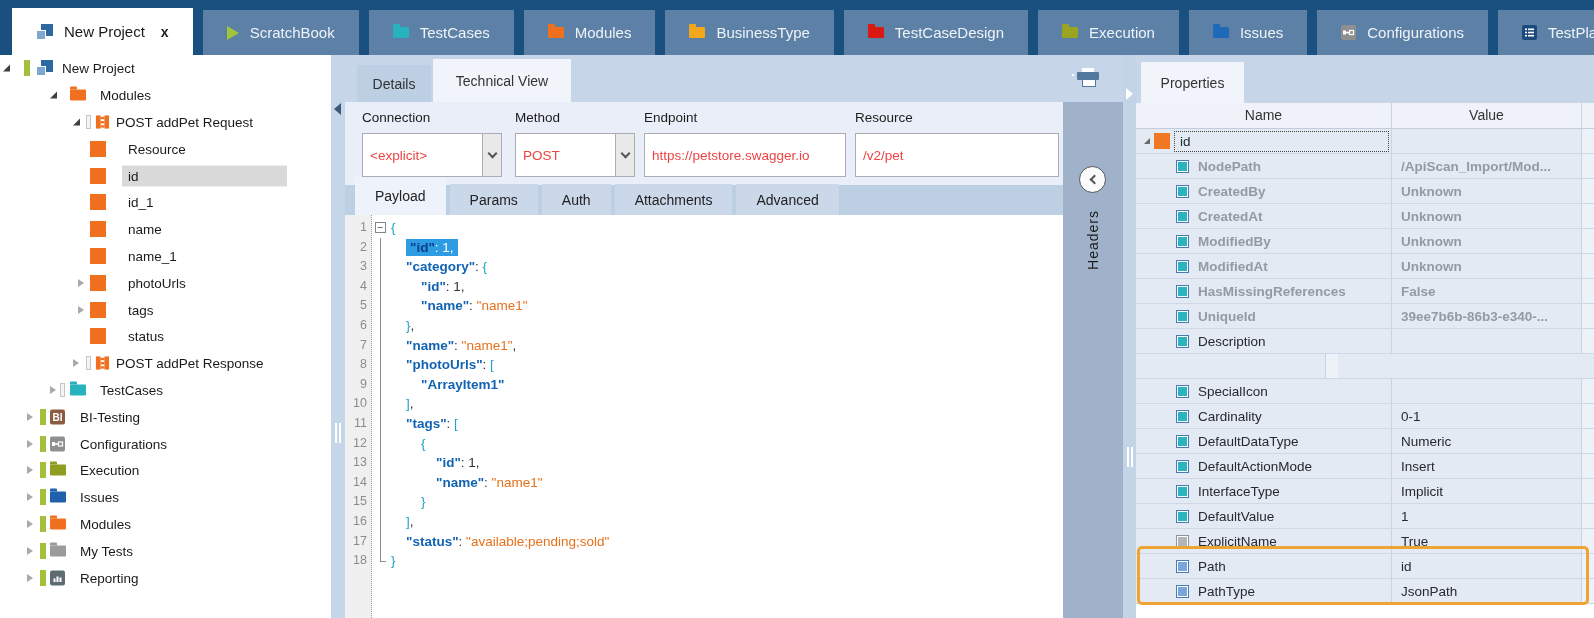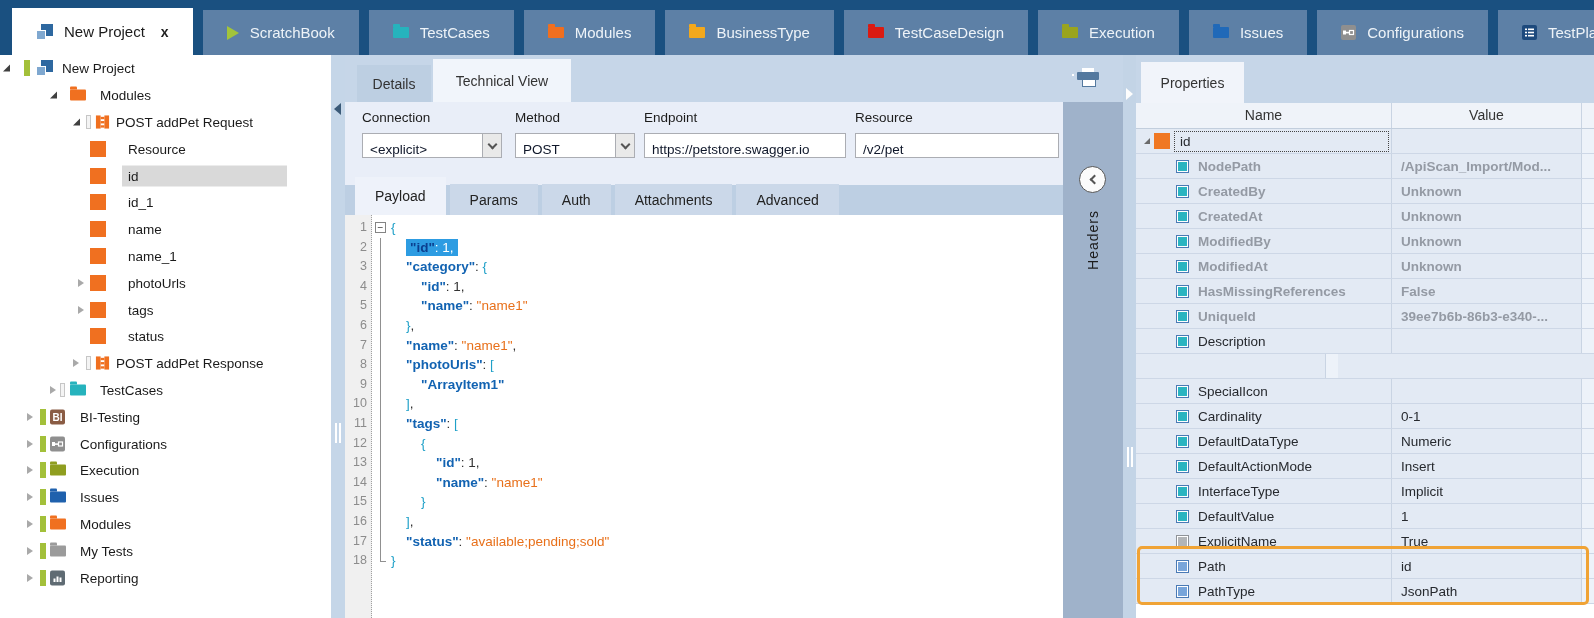--- a/index.html
+++ b/index.html
@@ -56,21 +56,21 @@
 
   
   #mid { position:absolute; left:345px; top:55px; width:778px; height:563px; background:#e9eef8; }
   #mid-head { position:absolute; left:0; top:0; width:778px; height:47px; background:#c6d6e8; }
   .dtab { position:absolute; bottom:0; display:flex; align-items:center; justify-content:center; font-size:14px; color:#333; cursor:default; }
   #print-btn { position:absolute; right:46px; top:13px; cursor:default; }
 
   #form-area { position:absolute; left:0; top:47px; width:718px; height:83px; background:#e9eef8; }
   .fld { position:absolute; top:8px; }
   .fld .flabel { font-size:13.5px; color:#1c1c1c; margin-bottom:8px; display:block; }
-  .ctrl { height:25px; background:#fff; border:1px solid #abadb3; display:flex; align-items:flex-end; font-size:13.5px; color:#0f172a; }
+  .ctrl { height:44px; background:#fff; border:1px solid #abadb3; display:flex; align-items:center; font-size:13.5px; color:#ef4444; }
   .ctrl .val { flex:1; padding:0 7px; white-space:nowrap; overflow:hidden; }
   .ctrl .abox { width:19px; align-self:stretch; background:#e9e9e9; border-left:1px solid #abadb3; display:flex; align-items:center; justify-content:center; }
 
   #subtabs { position:absolute; left:0; top:130px; width:718px; height:30px; background:#bdcfe3; display:flex; align-items:flex-end; padding-left:10px; gap:4px; }
   .stab { height:31px; padding:0 20px; display:flex; align-items:center; background:#cbd8e9; color:#222; font-size:14px; cursor:default; white-space:nowrap; }
   .stab.active { height:38px; background:#eef2fa; }
 
   #code { position:absolute; left:0; top:160px; width:718px; height:403px; background:#fff; overflow:hidden; }
   #gutter { position:absolute; left:0; top:0; width:27px; height:403px; background:#f0f0f0; border-right:1px dotted #a0a0a0; }
   .cline { position:relative; height:19.6px; line-height:19.6px; font-size:13.5px; white-space:pre; }

